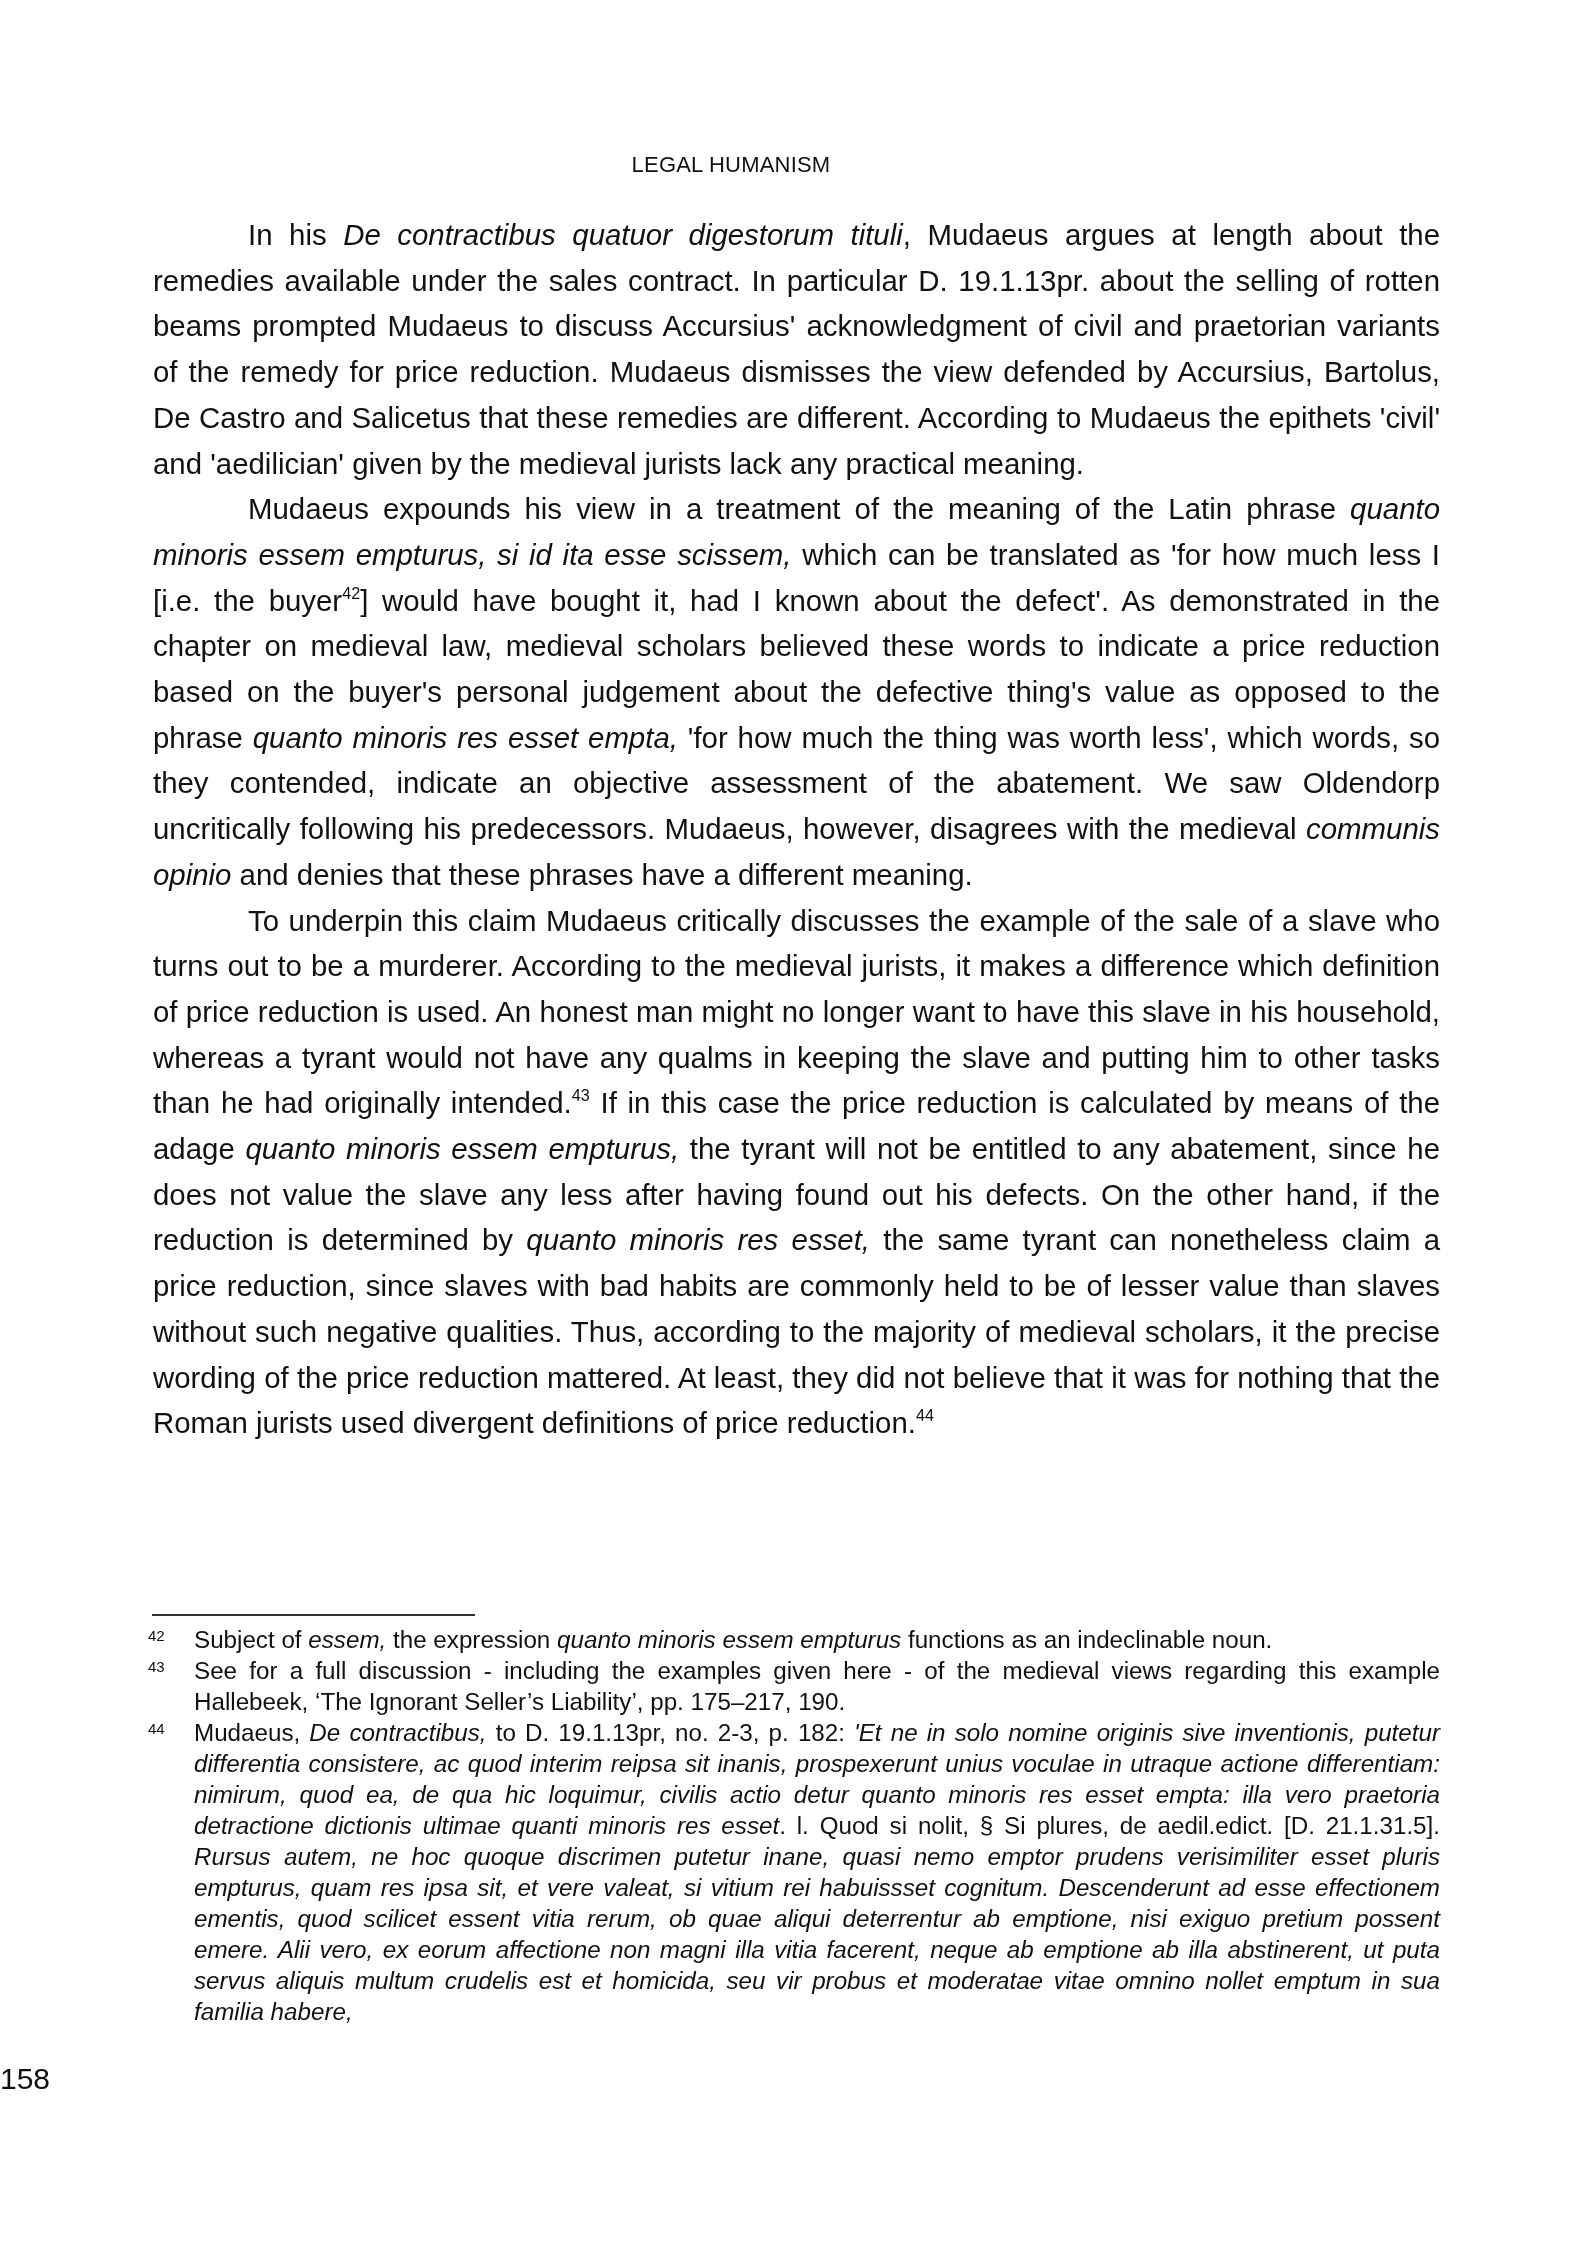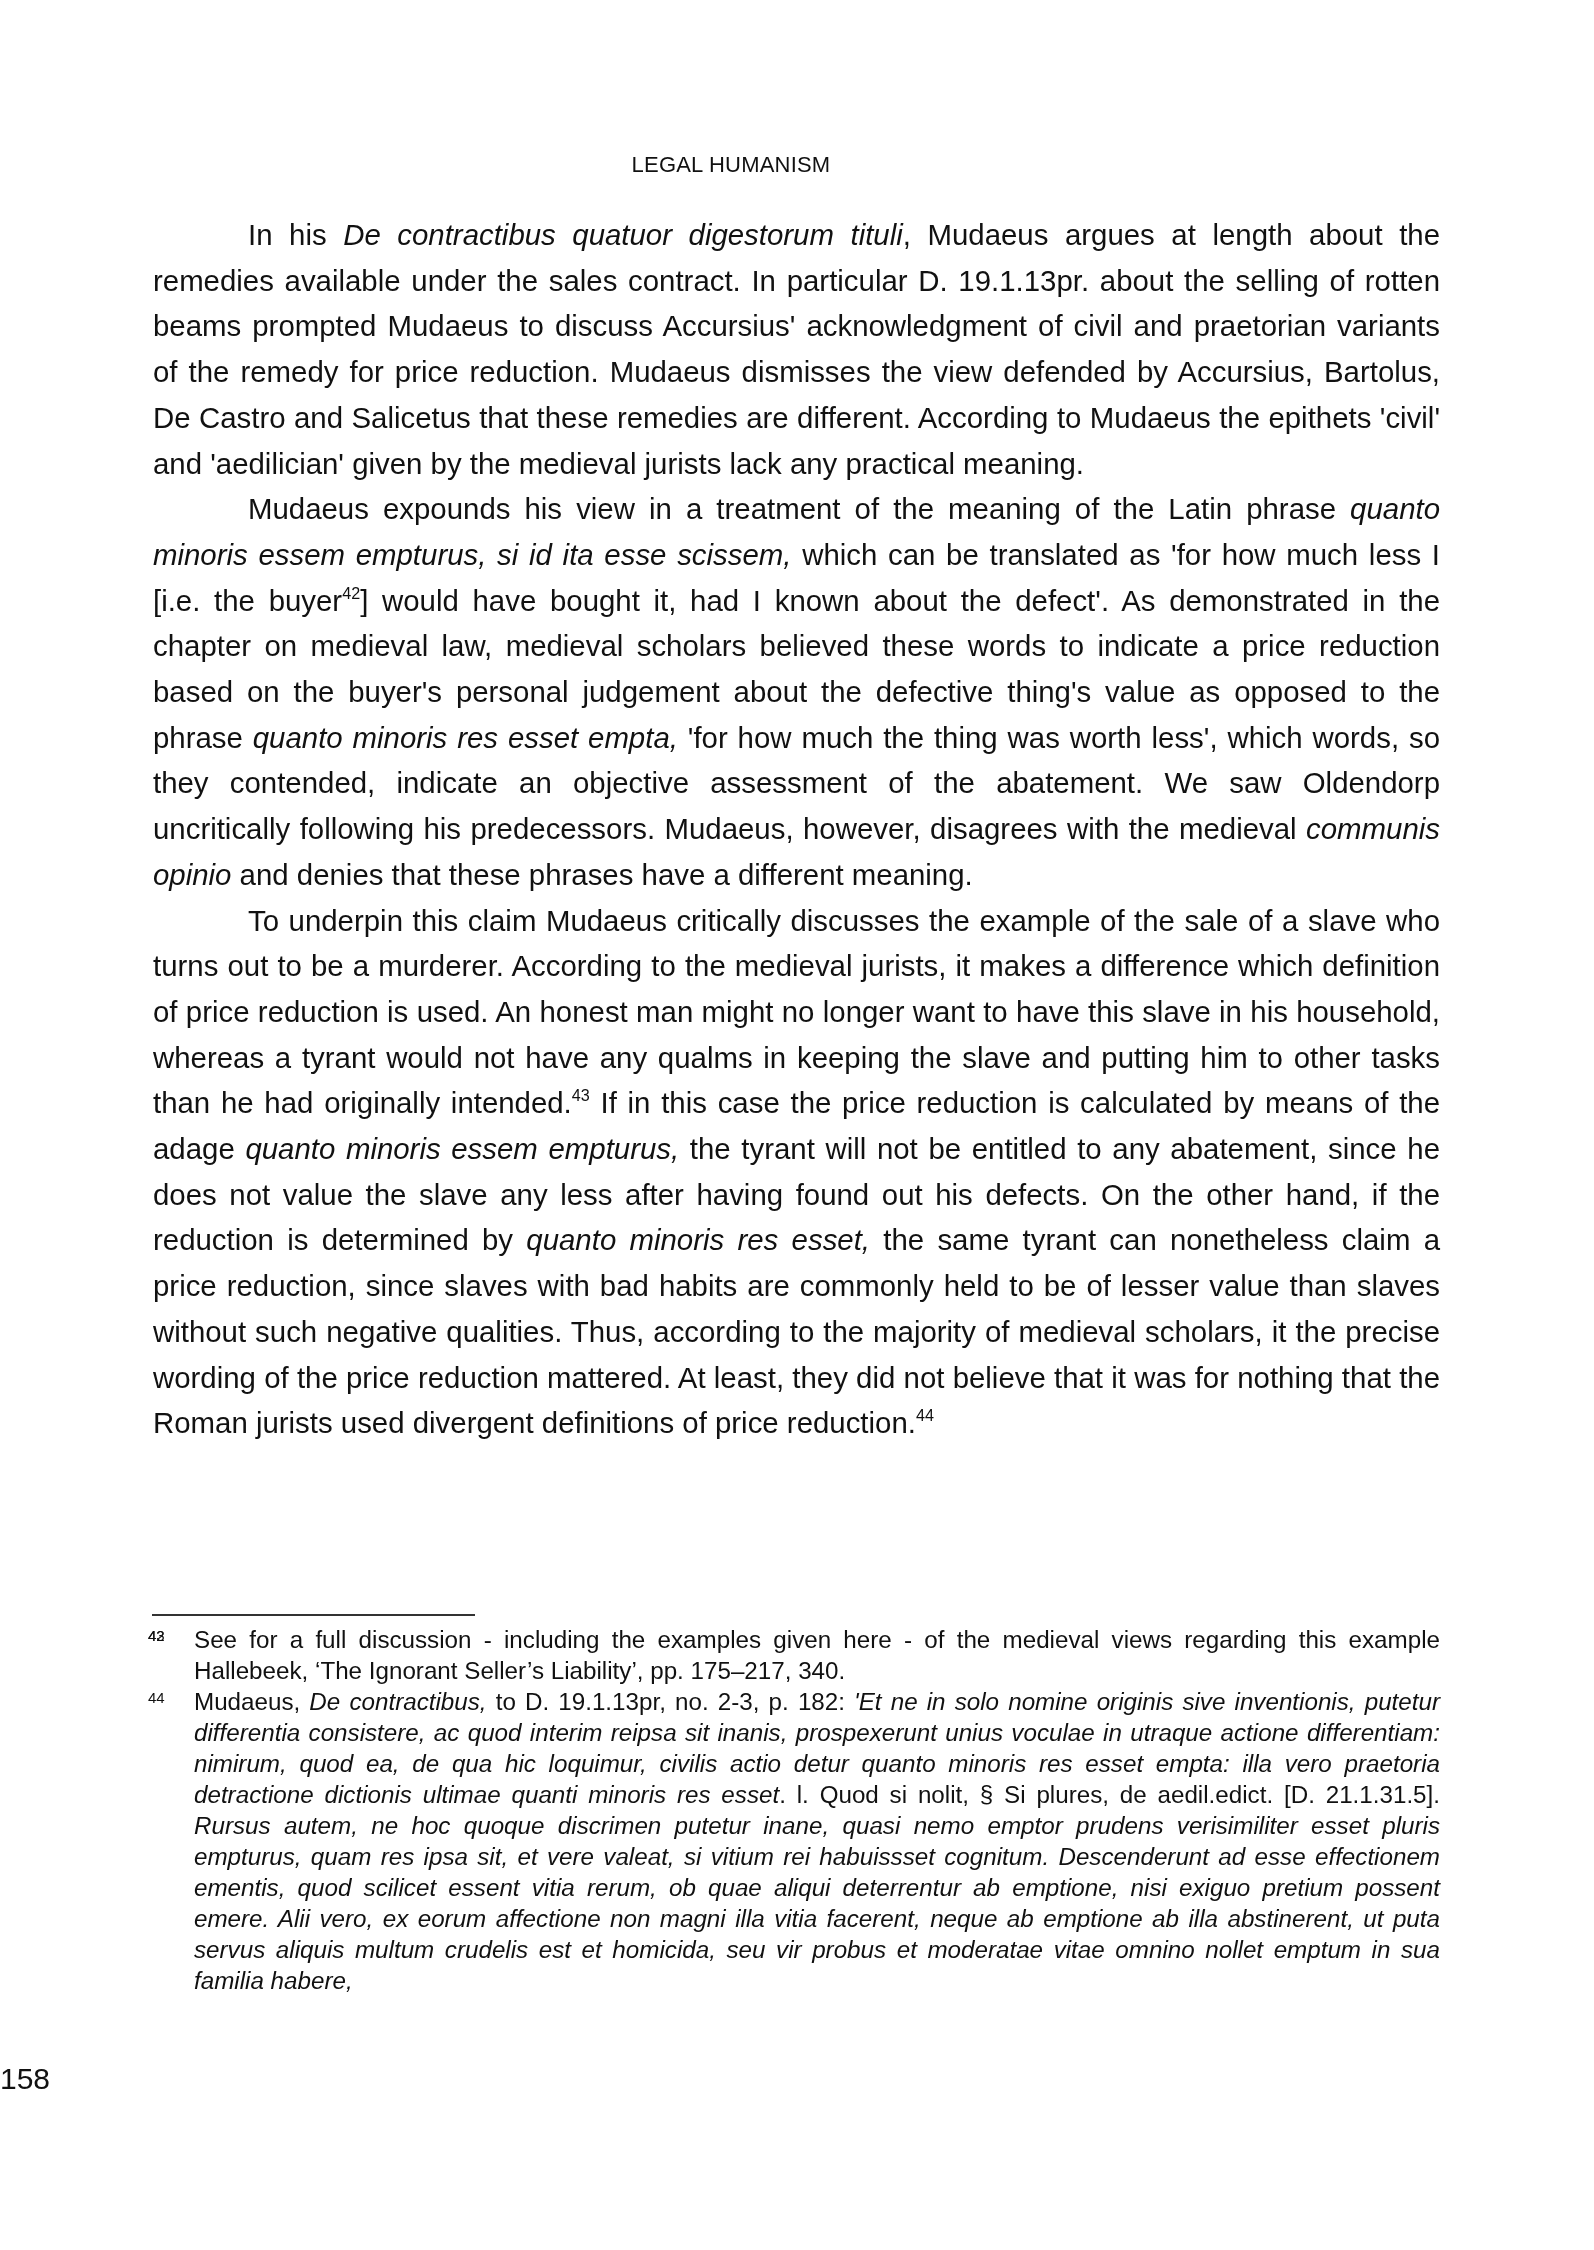--- a/index.html
+++ b/index.html
@@ -24,24 +24,25 @@
   <p><span>In his </span><i>De contractibus quatuor digestorum tituli</i><span>, Mudaeus argues at length about the remedies available under the sales contract. In particular D. 19.1.13pr. about the selling of rotten beams prompted Mudaeus to discuss Accursius' acknowledgment of civil and praetorian variants of the remedy for price reduction. Mudaeus dismisses the view defended by Accursius, Bartolus, De Castro and Salicetus that these remedies are different. According to Mudaeus the epithets 'civil' and 'aedilician' given by the medieval jurists lack any practical meaning.</span></p>
   <p><span>Mudaeus expounds his view in a treatment of the meaning of the Latin phrase </span><i>quanto minoris essem empturus, si id ita esse scissem,</i><span> which can be translated as 'for how much less I [i.e. the buyer</span><sup>42</sup><span>] would have bought it, had I known about the defect'. As demonstrated in the chapter on medieval law, medieval scholars believed these words to indicate a price reduction based on the buyer's personal judgement about the defective thing's value as opposed to the phrase </span><i>quanto minoris res esset empta,</i><span> 'for how much the thing was worth less', which words, so they contended, indicate an objective assessment of the abatement. We saw Oldendorp uncritically following his predecessors. Mudaeus, however, disagrees with the medieval </span><i>communis opinio</i><span> and denies that these phrases have a different meaning.</span></p>
   <p><span>To underpin this claim Mudaeus critically discusses the example of the sale of a slave who turns out to be a murderer. According to the medieval jurists, it makes a difference which definition of price reduction is used. An honest man might no longer want to have this slave in his household, whereas a tyrant would not have any qualms in keeping the slave and putting him to other tasks than he had originally intended.</span><sup>43</sup><span> If in this case the price reduction is calculated by means of the adage </span><i>quanto minoris essem empturus,</i><span> the tyrant will not be entitled to any abatement, since he does not value the slave any less after having found out his defects. On the other hand, if the reduction is determined by </span><i>quanto minoris res esset,</i><span> the same tyrant can nonetheless claim a price reduction, since slaves with bad habits are commonly held to be of lesser value than slaves without such negative qualities. Thus, according to the majority of medieval scholars, it the precise wording of the price reduction mattered. At least, they did not believe that it was for nothing that the Roman jurists used divergent definitions of price reduction.</span><sup>44</sup></p>
 </div>
 
 <div class="fn-rule"></div>
 
 <div class="footnotes">
   <div class="fn">
     <span class="fn-num">42</span>
+    <span class="fn-body"><span>Subject of </span><i>essem,</i><span> the expression </span><i>quanto minoris essem empturus</i><span> functions as an indeclinable noun.</span></span>
   </div>
   <div class="fn">
     <span class="fn-num">43</span>
-    <span class="fn-body"><span>See for a full discussion - including the examples given here - of the medieval views regarding this example Hallebeek, ‘The Ignorant Seller’s Liability’, pp. 175–217, 340.</span></span>
+    <span class="fn-body"><span>See for a full discussion - including the examples given here - of the medieval views regarding this example Hallebeek, ‘The Ignorant Seller’s Liability’, pp. 175–217, 190.</span></span>
   </div>
   <div class="fn">
     <span class="fn-num">44</span>
     <span class="fn-body"><span>Mudaeus, </span><i>De contractibus,</i><span>  to D. 19.1.13pr, no. 2-3, p. 182: </span><i>'Et ne in solo nomine originis sive inventionis, putetur differentia consistere, ac quod interim reipsa sit inanis, prospexerunt unius voculae in utraque actione differentiam: nimirum, quod ea, de qua hic loquimur, civilis actio detur quanto minoris res esset empta: illa vero praetoria detractione dictionis ultimae quanti minoris res esset</i><span>. l. Quod si nolit, § Si plures, de aedil.edict. [D. 21.1.31.5]. </span><i>Rursus autem, ne hoc quoque discrimen putetur inane, quasi nemo emptor prudens verisimiliter esset pluris empturus, quam res ipsa sit, et vere valeat, si vitium rei habuissset cognitum. Descenderunt ad esse effectionem ementis, quod scilicet essent vitia rerum, ob quae aliqui deterrentur ab emptione, nisi exiguo pretium possent emere. Alii vero, ex eorum affectione non magni illa vitia facerent, neque ab emptione ab illa abstinerent, ut puta servus aliquis multum crudelis est et homicida, seu vir probus et moderatae vitae omnino nollet emptum in sua familia habere,</i></span>
   </div>
 </div>
 
 <div class="page-number">158</div>
 
 </body></html>

